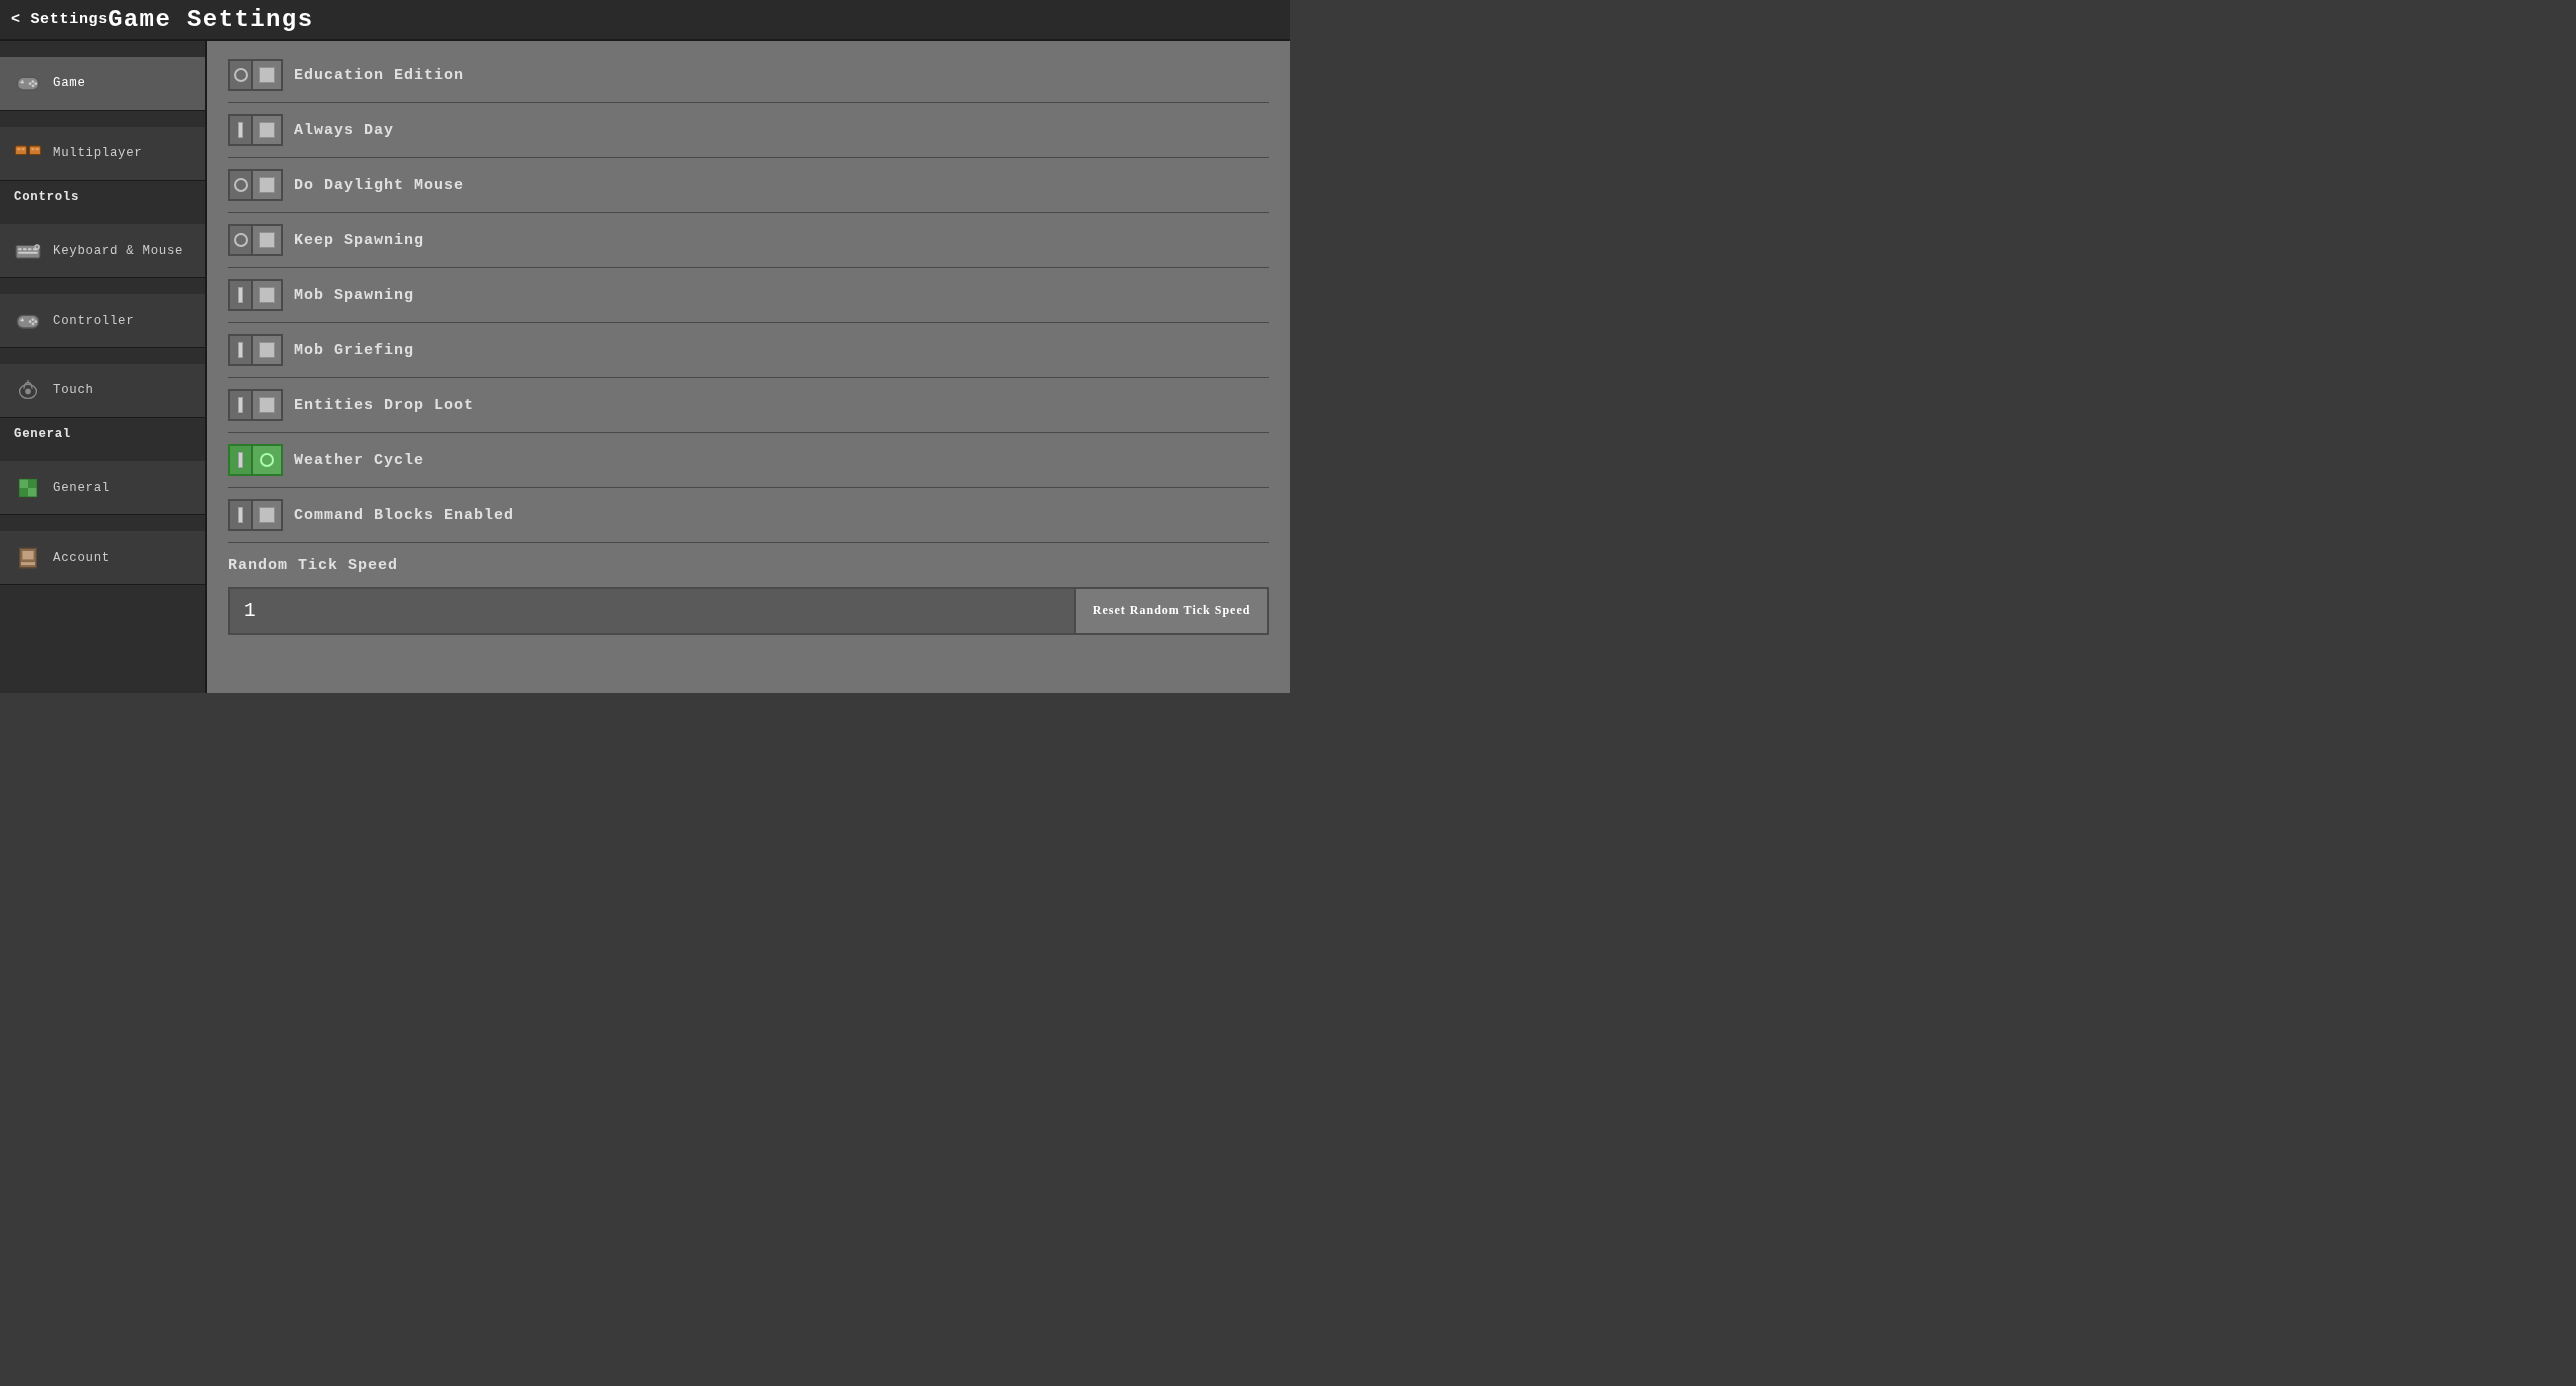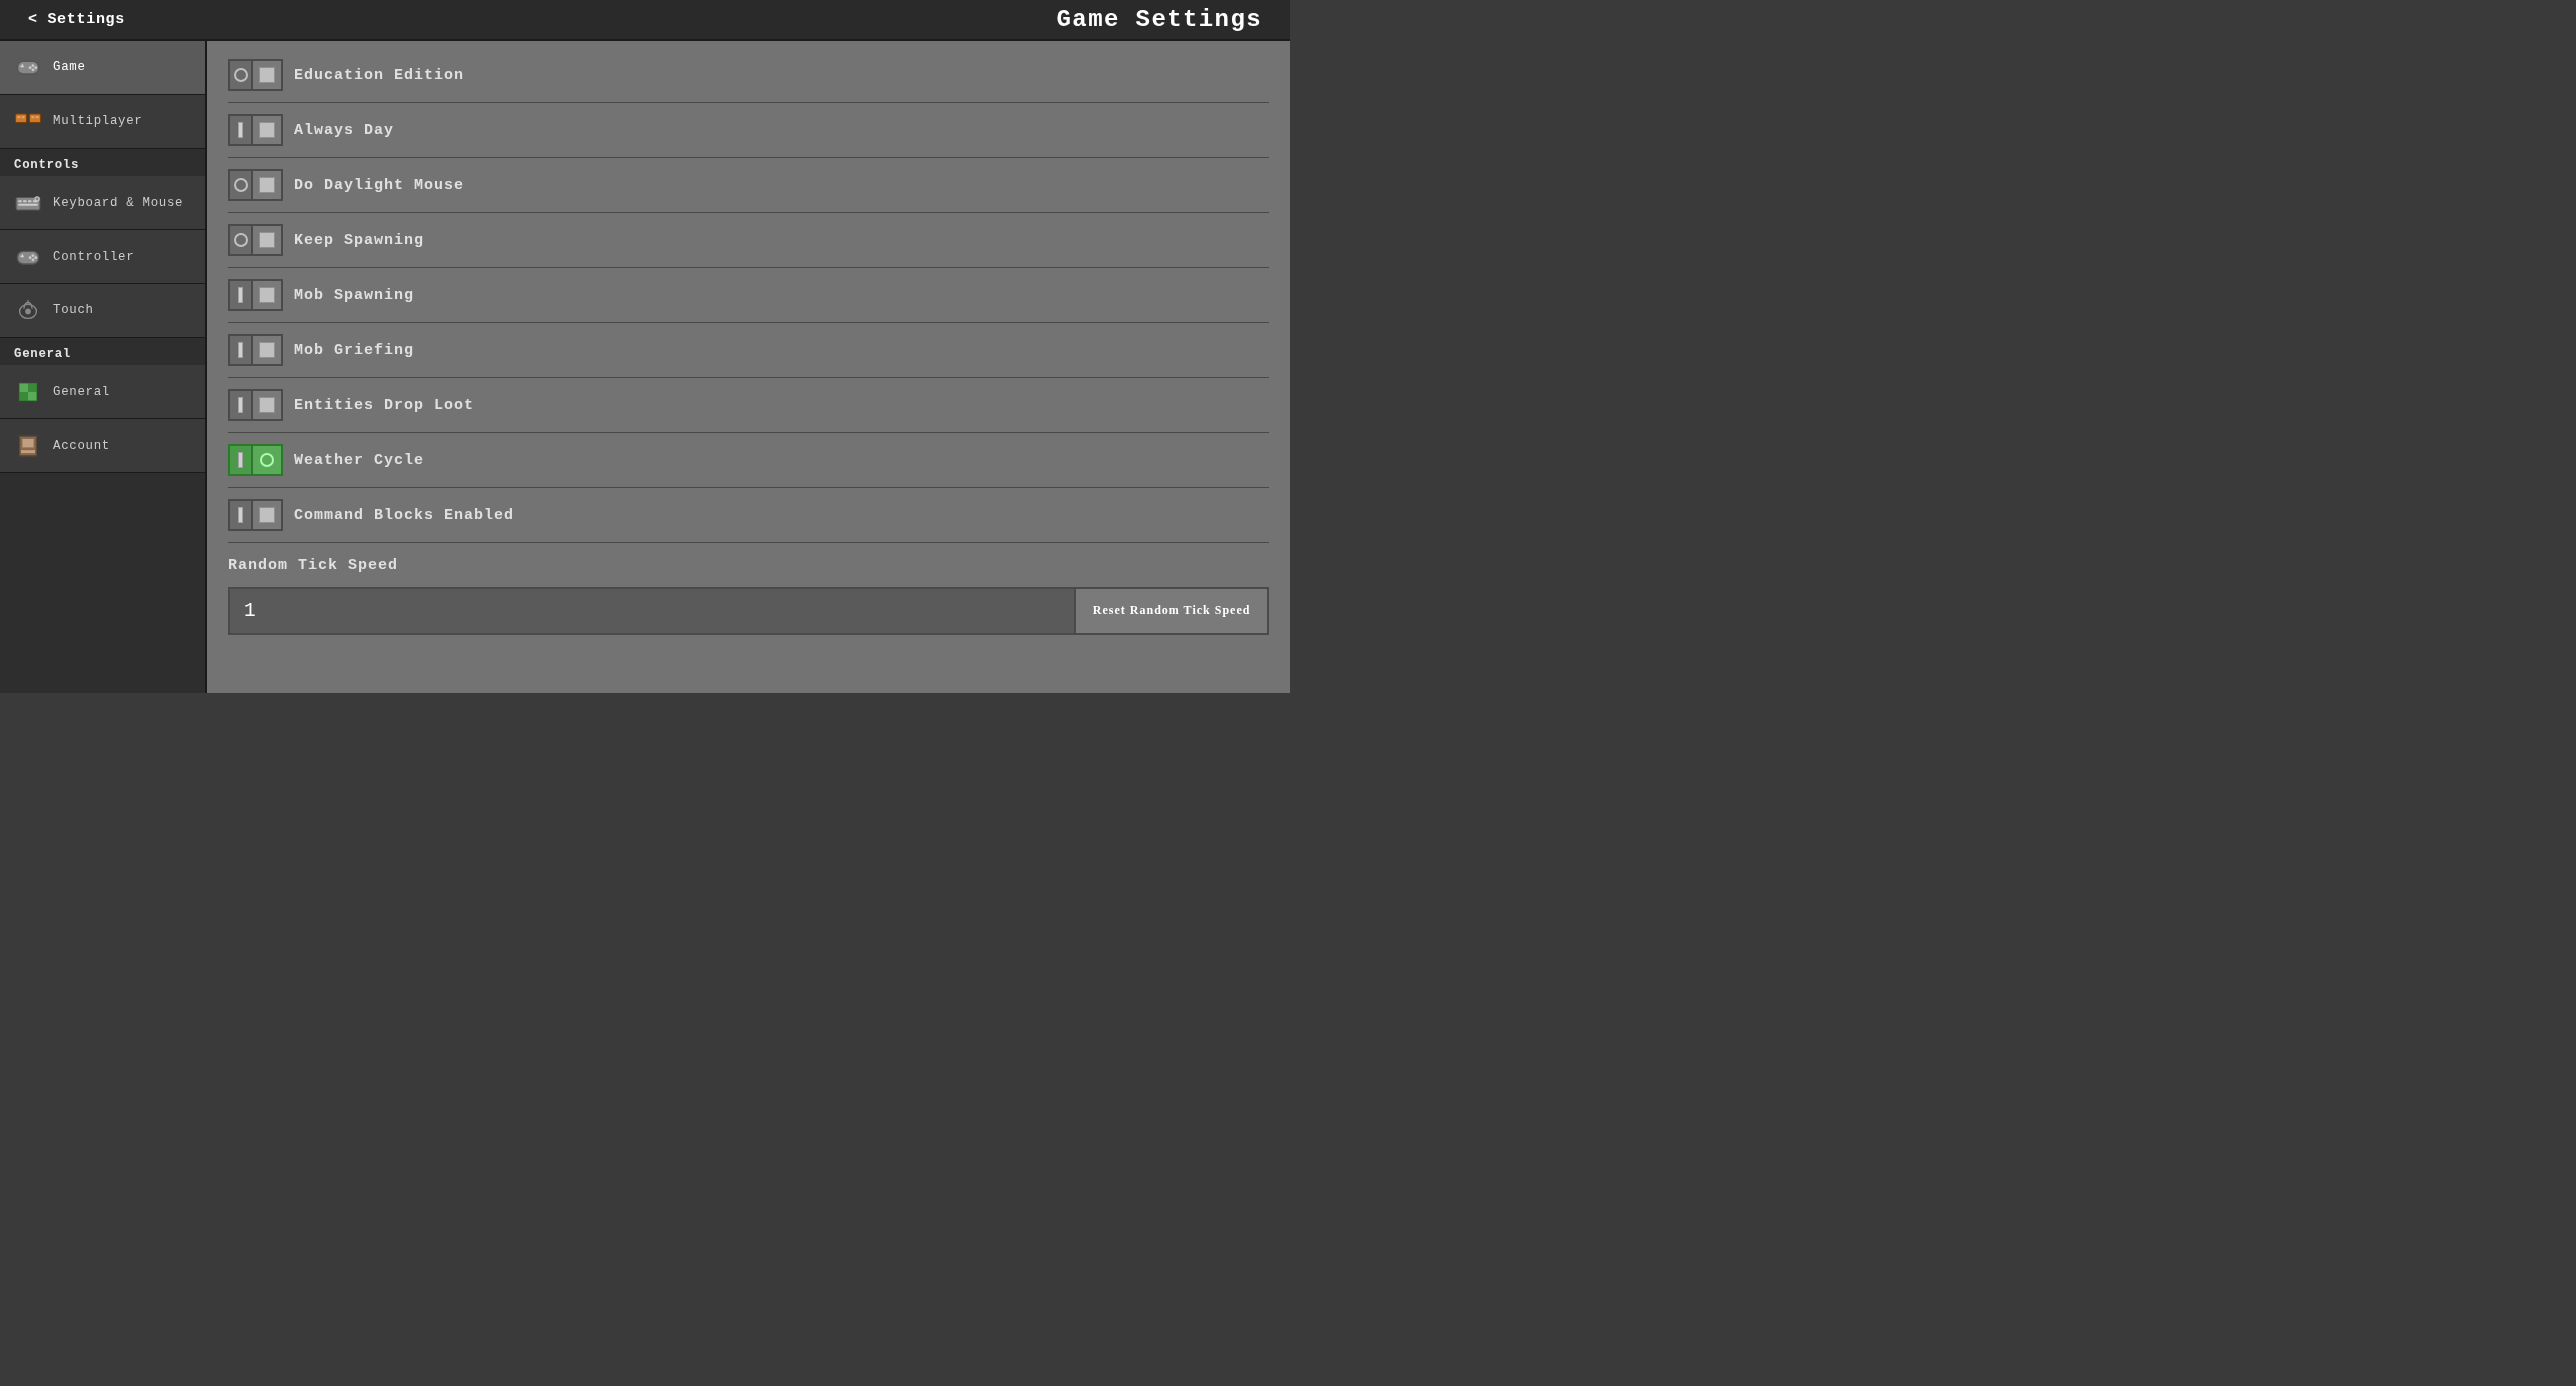--- a/index.html
+++ b/index.html
@@ -12,22 +12,22 @@
       overflow: hidden;
       color: #ffffff;
     }
 
     
     .header {
       background: #2a2a2a;
       height: 41px;
       display: flex;
       align-items: center;
-      justify-content: space-between;
-      padding: 0 28px;
+      justify-content: flex-start;
+      padding: 0 11px;
       border-bottom: 2.1px solid #1a1a1a;
     }
 
     .header-back {
       display: flex;
       align-items: center;
       gap: 7px;
       cursor: pointer;
       color: #ffffff;
       font-size: 15px;
@@ -61,20 +61,21 @@
       display: flex;
       align-items: center;
       gap: 11px;
       padding: 12.4px 14px;
       border-bottom: 1.4px solid #1a1a1a;
       cursor: pointer;
       background: #3a3a3a;
       color: #cccccc;
       font-size: 12.4px;
       letter-spacing: 0.7px;
+      margin-top: 16px;
     }
 
     .sidebar-item.active {
       background: #5a5a5a;
       color: #ffffff;
     }
 
     .sidebar-section-label {
       padding: 9.7px 14px 4.1px 14px;
       font-size: 12.4px;

